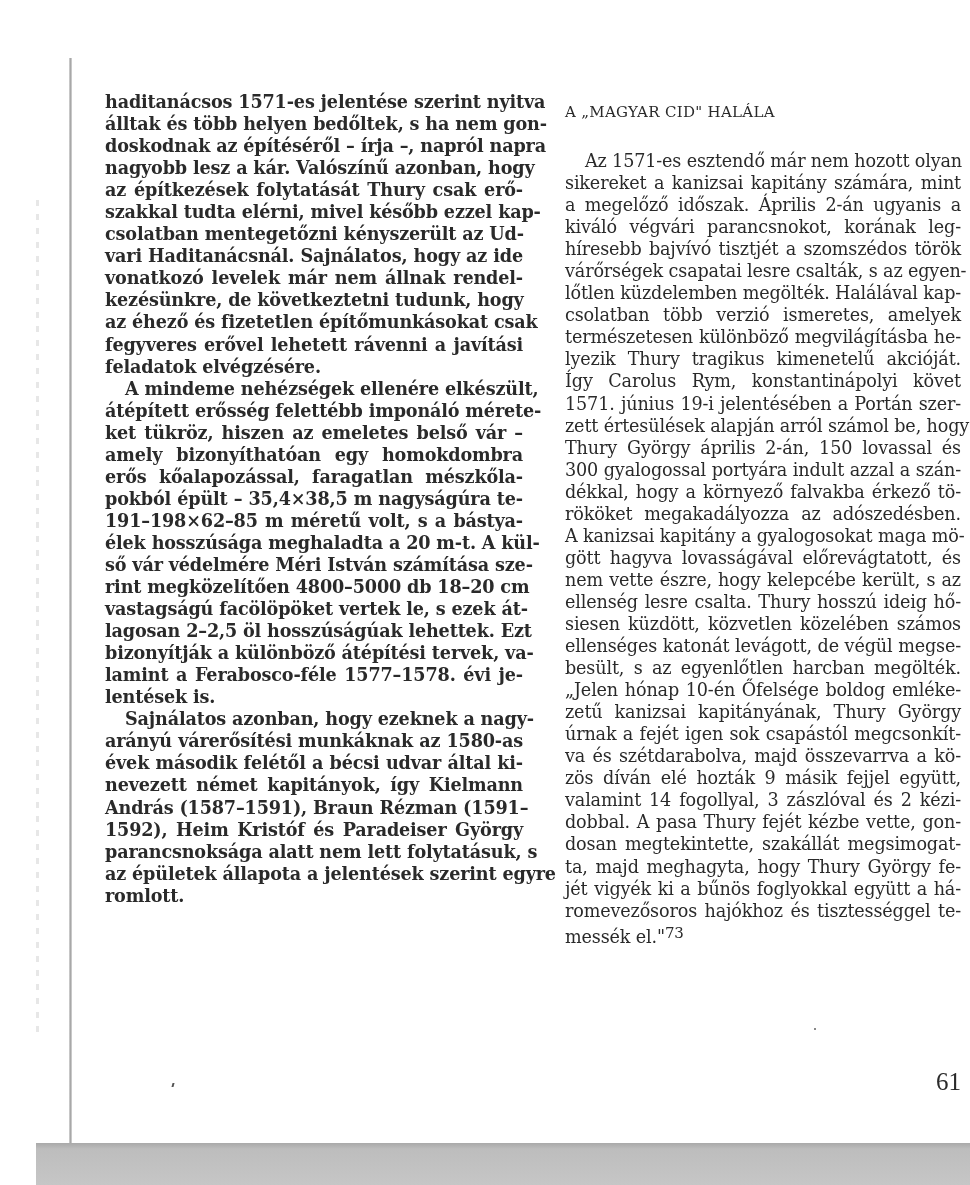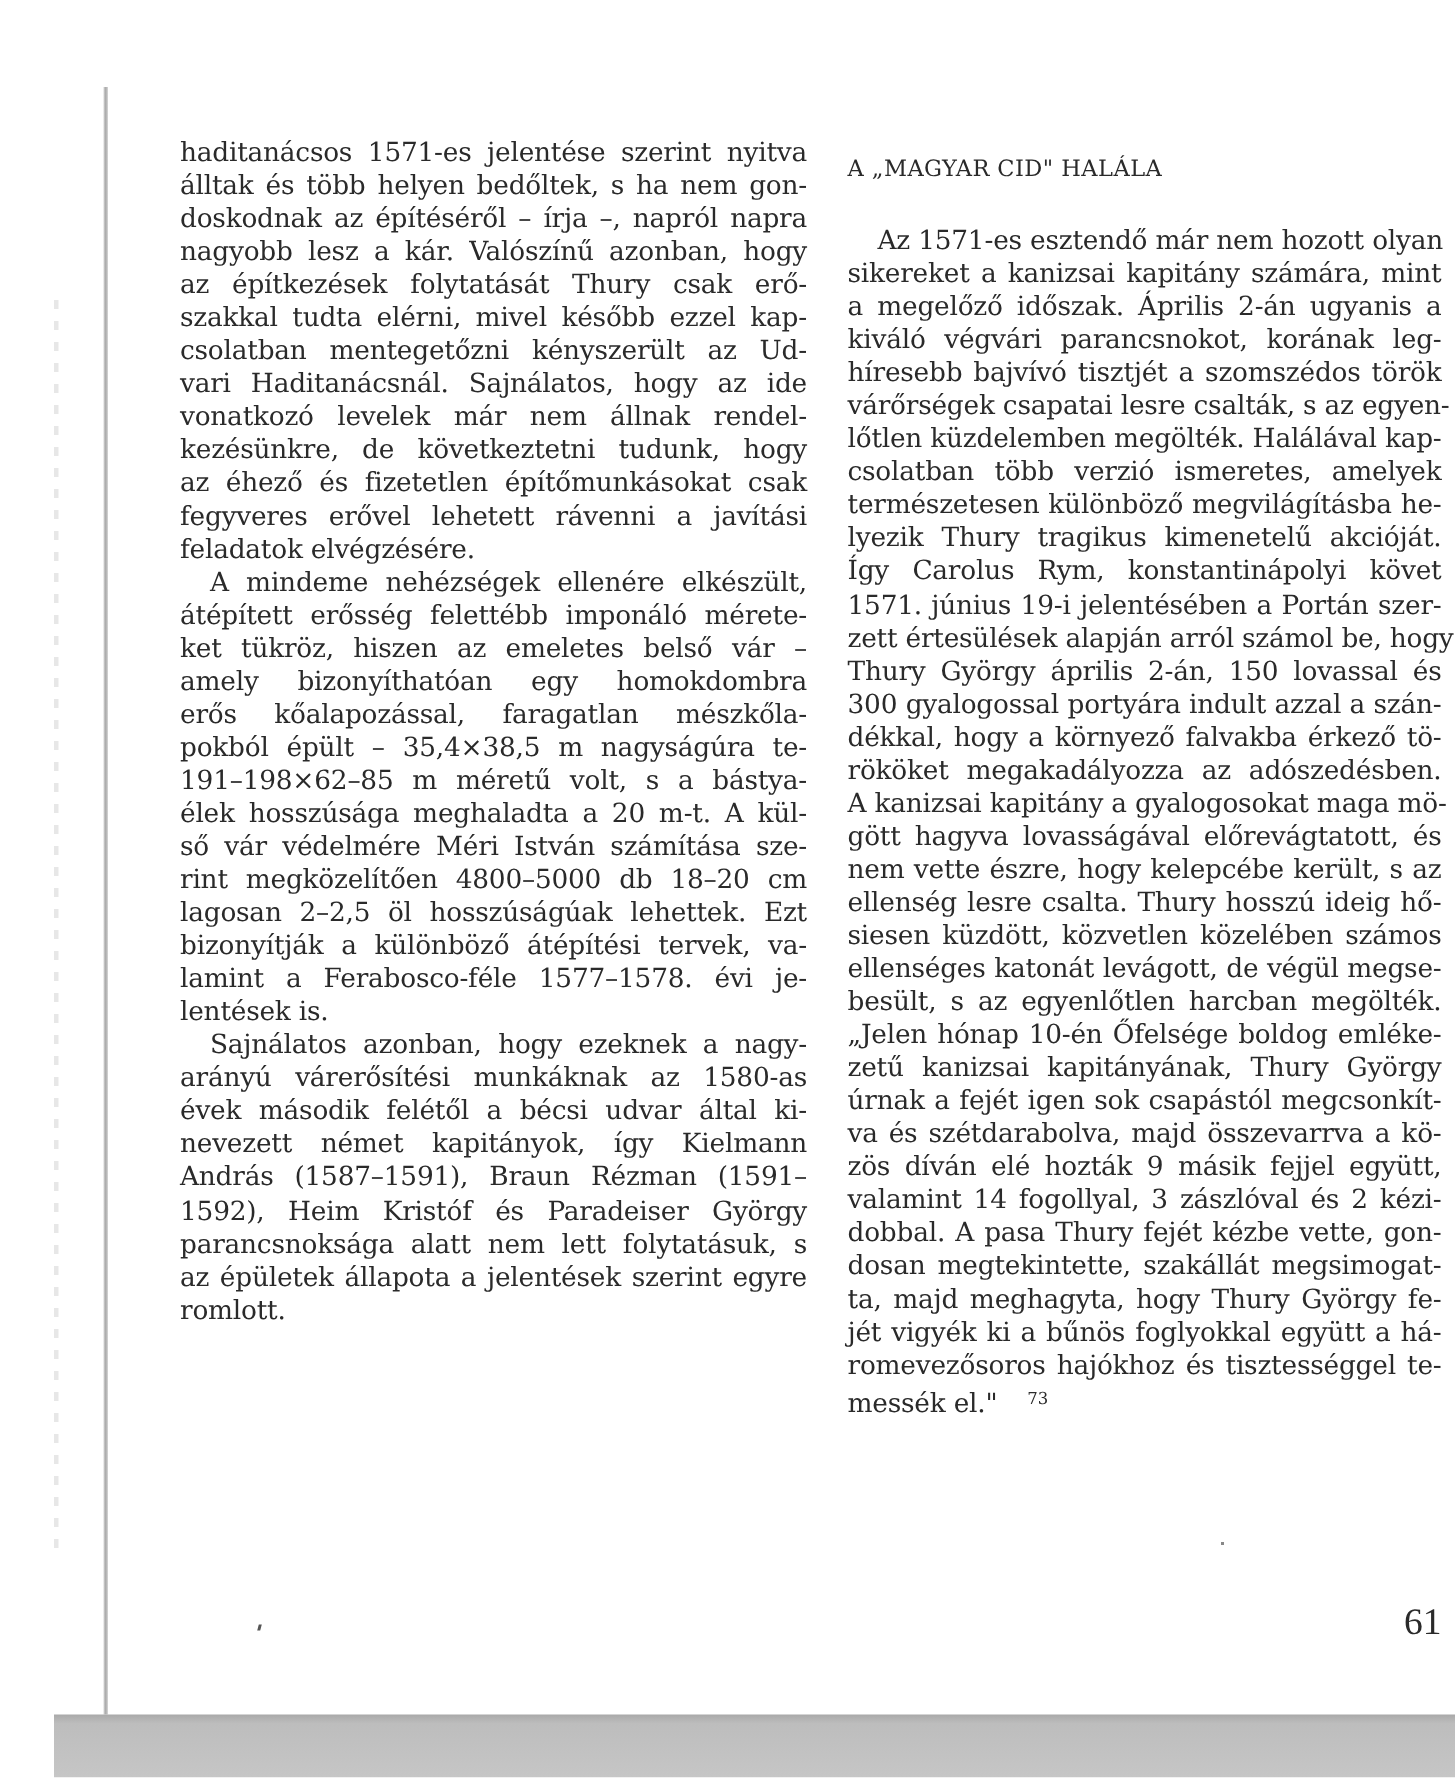--- a/index.html
+++ b/index.html
@@ -21,40 +21,40 @@
   .bottom-band {
     position: absolute; left: 36px; right: 0; top: 1143px; bottom: 0;
     background: linear-gradient(to bottom, #a9a9a9 0, #bdbdbd 6px, #c6c6c6 100%);
   }
   .col {
     position: absolute;
     font-size: 17.6px;
     line-height: 22.05px;
     letter-spacing: -0.15px;
   }
-  .col-left { left: 120px; top: 91px; width: 418px; }
+  .col-left { left: 105px; top: 91px; width: 418px; font-weight: bold; }
   .col-right { left: 565px; top: 150px; width: 396px; }
   .line {
     display: block; white-space: nowrap;
     text-align: justify; text-align-last: justify;
     height: 22.05px;
   }
   .line.last { text-align-last: left; }
   .line.indent { padding-left: 20px; }
   .heading {
     position: absolute; left: 565px; top: 103px;
     font-size: 15px; letter-spacing: 0.3px; white-space: nowrap;
   }
   .page-number {
     position: absolute; left: 936px; top: 1068px;
     font-size: 25px; font-family: "Liberation Serif", serif;
   }
   .speck { position: absolute; left: 172px; top: 1083px; width: 2px; height: 4px; background: #555; transform: skewX(-15deg); }
   .speck2 { position: absolute; left: 814px; top: 1028px; width: 2px; height: 2px; background: #888; }
-  sup.fn { font-size: 11px; vertical-align: 5px; margin-left: 20px; }
+  sup.fn { font-size: 15px; vertical-align: 5px; }
 </style>
 </head>
 <body>
 
 <div class="page-shadow"></div>
 <div class="page-edge"></div>
 
 <div class="col col-left">
   <span class="line">haditanácsos 1571-es jelentése szerint nyitva</span>
   <span class="line">álltak és több helyen bedőltek, s ha nem gon-</span>
@@ -72,20 +72,21 @@
   <span class="line indent">A mindeme nehézségek ellenére elkészült,</span>
   <span class="line">átépített erősség felettébb imponáló mérete-</span>
   <span class="line">ket tükröz, hiszen az emeletes belső vár –</span>
   <span class="line">amely bizonyíthatóan egy homokdombra</span>
   <span class="line">erős kőalapozással, faragatlan mészkőla-</span>
   <span class="line">pokból épült – 35,4×38,5 m nagyságúra te-</span>
   <span class="line">191–198×62–85 m méretű volt, s a bástya-</span>
   <span class="line">élek hosszúsága meghaladta a 20 m-t. A kül-</span>
   <span class="line">ső vár védelmére Méri István számítása sze-</span>
   <span class="line">rint megközelítően 4800–5000 db 18–20 cm</span>
+  <span class="line">vastagságú facölöpöket vertek le, s ezek át-</span>
   <span class="line">lagosan 2–2,5 öl hosszúságúak lehettek. Ezt</span>
   <span class="line">bizonyítják a különböző átépítési tervek, va-</span>
   <span class="line">lamint a Ferabosco-féle 1577–1578. évi je-</span>
   <span class="line last">lentések is.</span>
   <span class="line indent">Sajnálatos azonban, hogy ezeknek a nagy-</span>
   <span class="line">arányú várerősítési munkáknak az 1580-as</span>
   <span class="line">évek második felétől a bécsi udvar által ki-</span>
   <span class="line">nevezett német kapitányok, így Kielmann</span>
   <span class="line">András (1587–1591), Braun Rézman (1591–</span>
   <span class="line">1592), Heim Kristóf és Paradeiser György</span>

